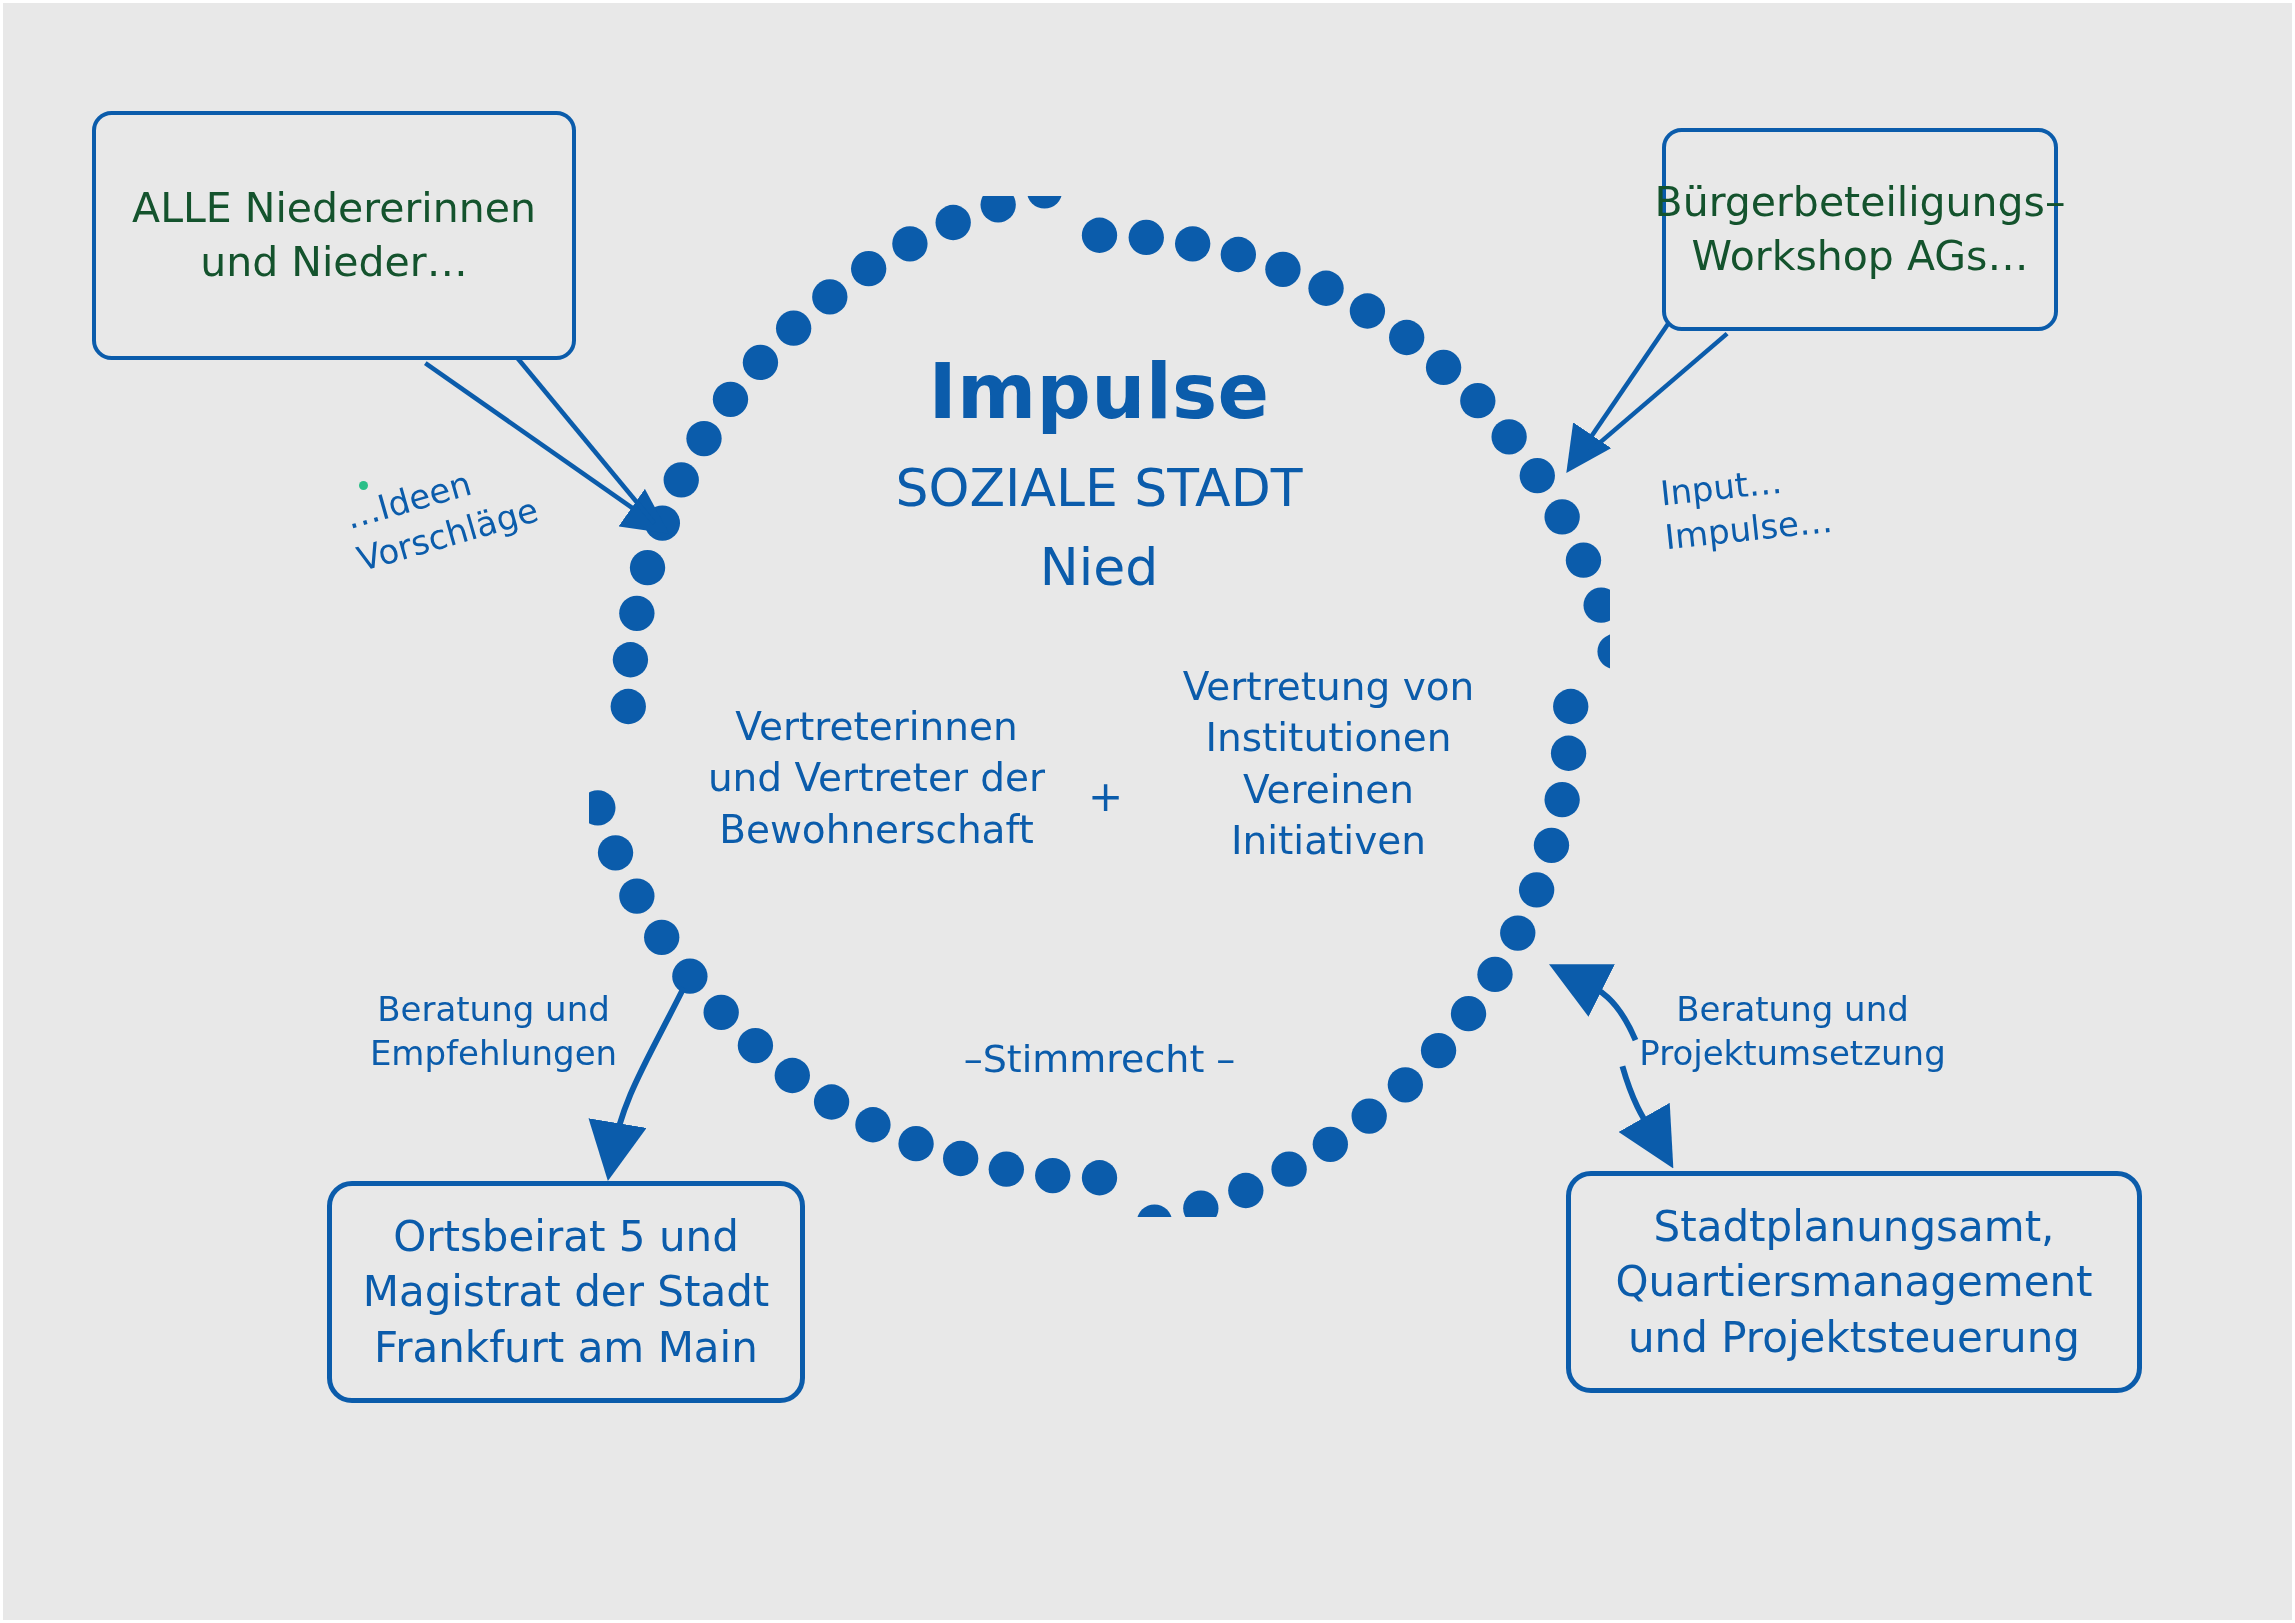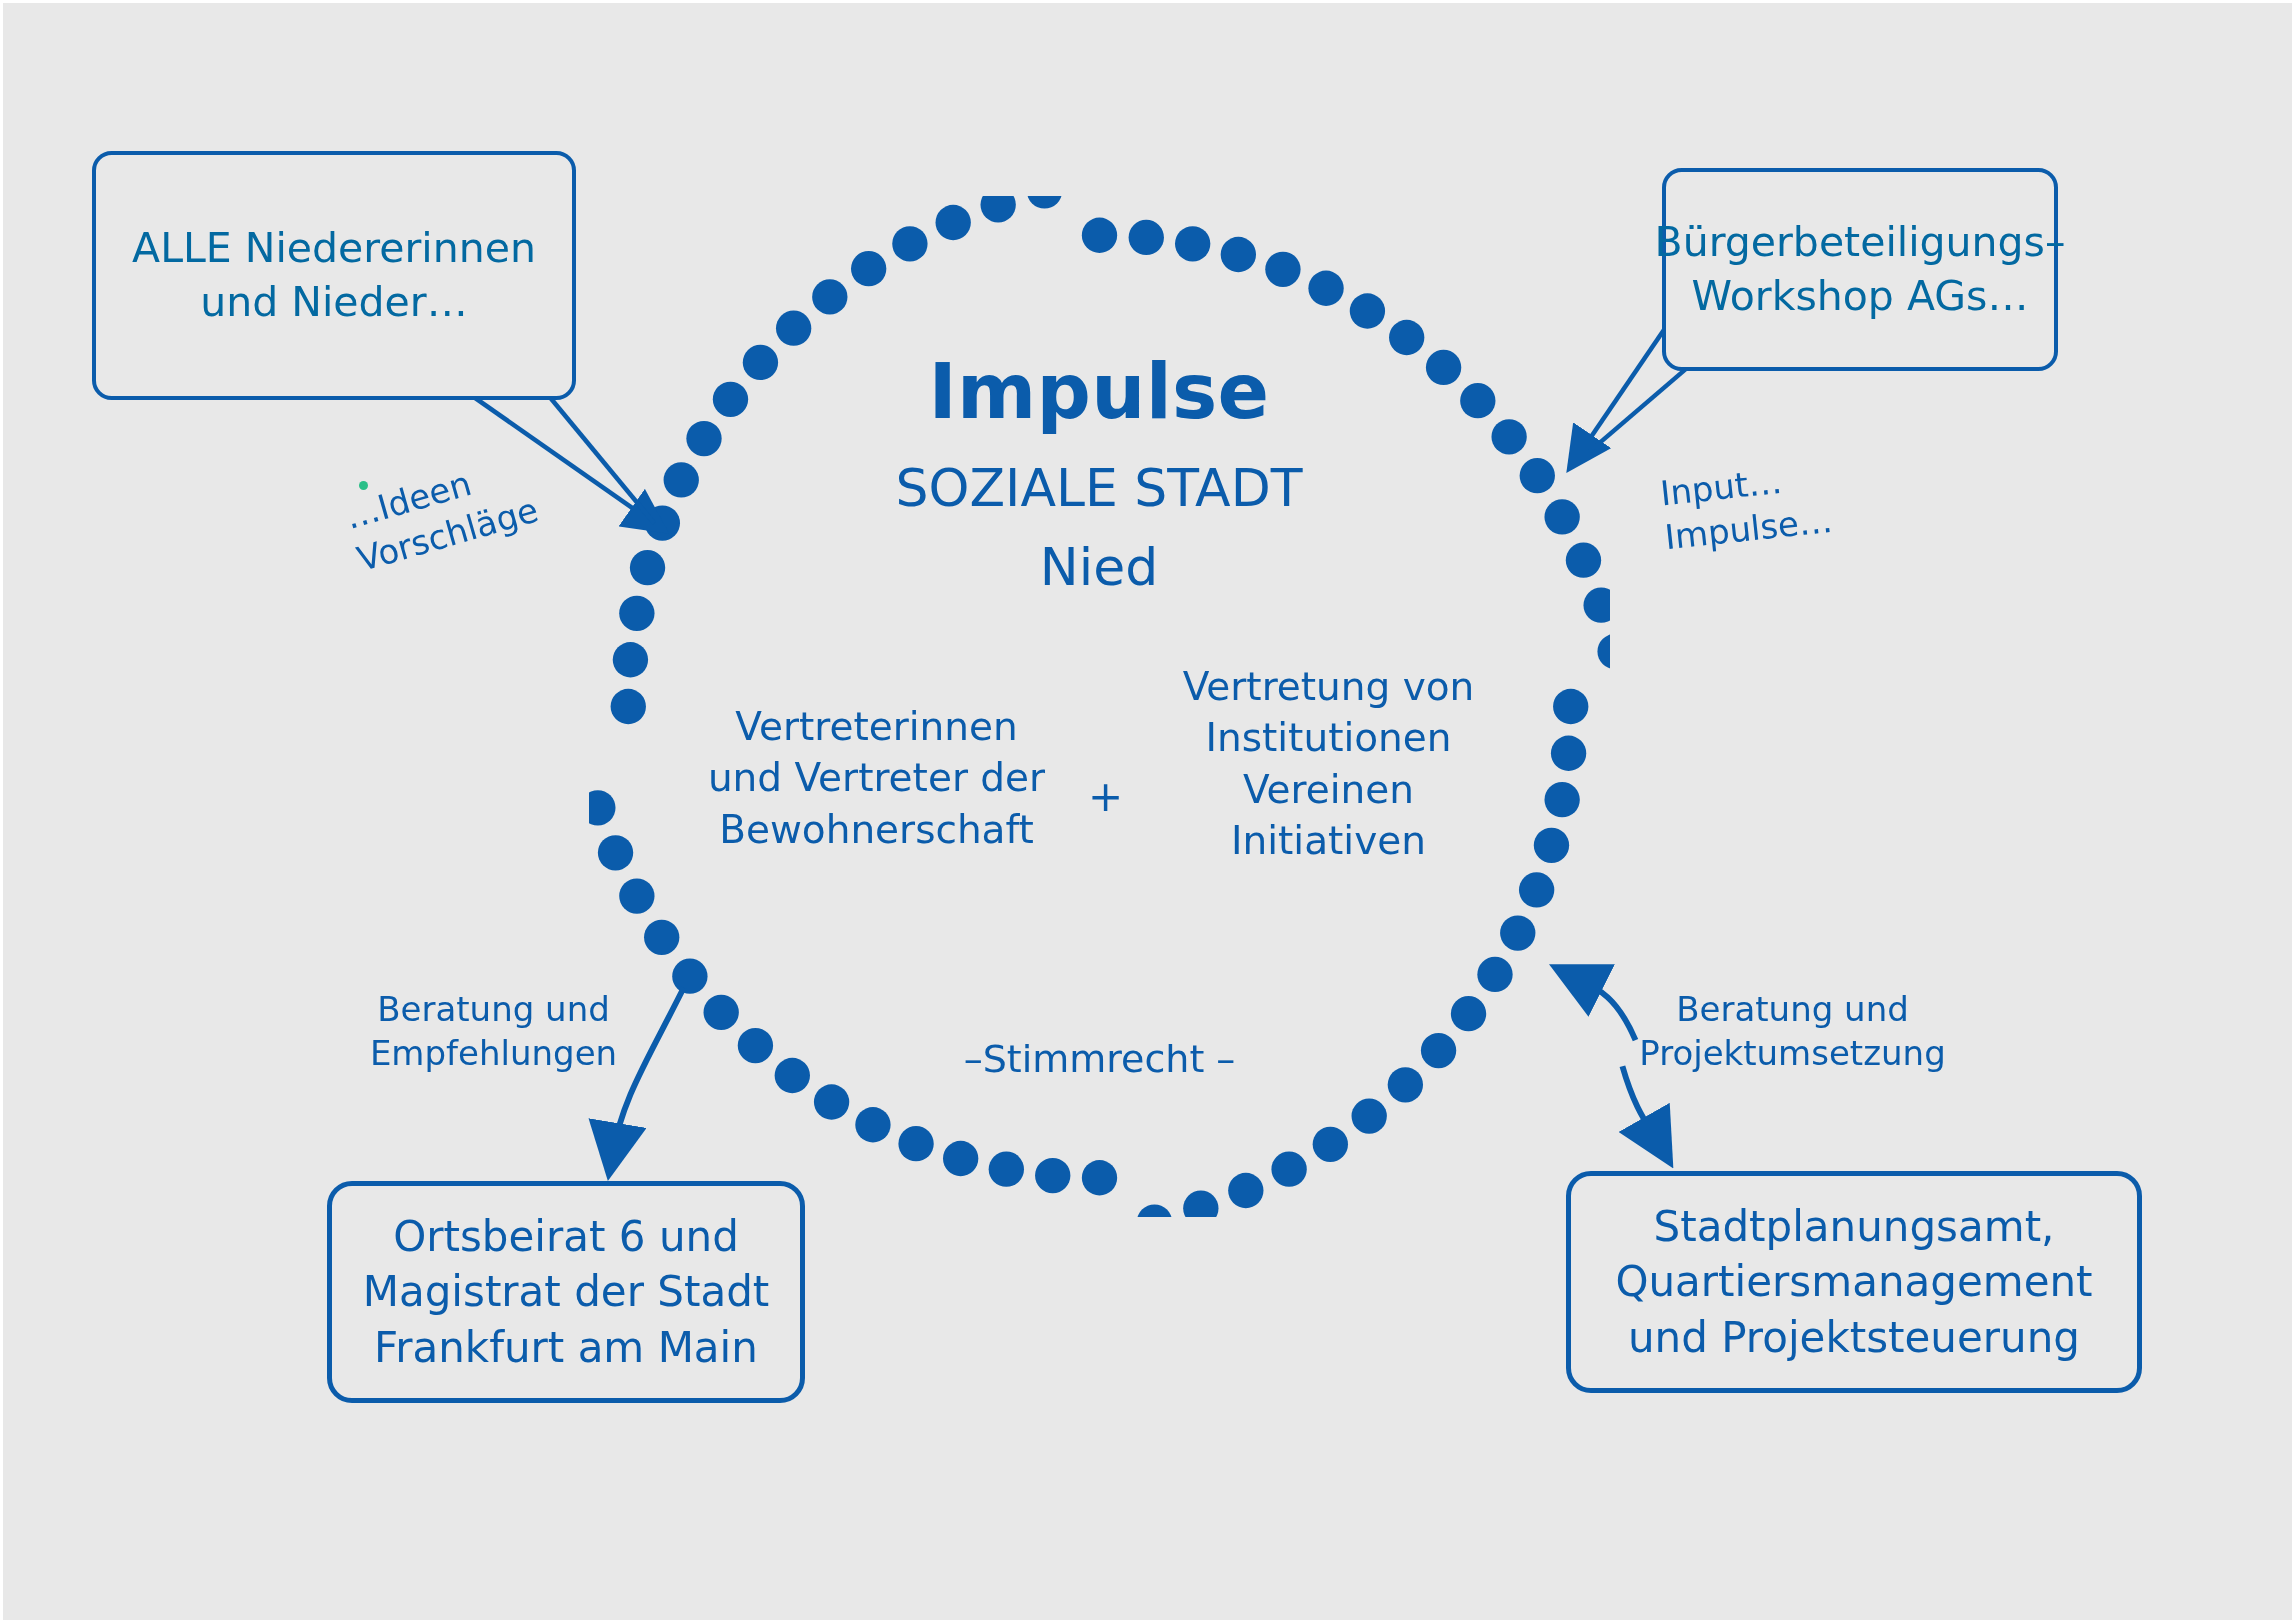--- a/index.html
+++ b/index.html
@@ -88,27 +88,26 @@
     font-size: 38px;
   }
 
   
   .callout {
     position: absolute;
     box-sizing: border-box;
     border: 4.6px solid #0b5cab;
     border-radius: 17px;
     background: #e8e8e8;
-    color: #0369a1;
+    color: #14532d;
     text-align: center;
     display: flex;
     align-items: center;
     justify-content: center;
     line-height: 1.3;
-    margin-top: 40px;
   }
   #callout-alle {
     left: 92px;
     top: 111px;
     width: 484px;
     height: 249px;
     font-size: 41px;
     border-radius: 19.6px;
   }
   #callout-workshop {
@@ -303,18 +302,18 @@
   <div class="center-block" id="plus-sign">+</div>
   <div class="center-block" id="col-right">Vertretung von Institutionen Vereinen Initiativen</div>
   <div class="center-block" id="stimmrecht">–Stimmrecht  –</div>
 
   <div class="dot-green"></div>
   <div class="annot" id="annot-ideen">…Ideen Vorschläge</div>
   <div class="annot" id="annot-input">Input… Impulse…</div>
   <div class="annot" id="annot-beratung-left">Beratung und Empfehlungen</div>
   <div class="annot" id="annot-beratung-right">Beratung und Projektumsetzung</div>
 
-  <div class="box-bottom" id="box-ortsbeirat">Ortsbeirat 6 und Magistrat der Stadt Frankfurt am Main</div>
+  <div class="box-bottom" id="box-ortsbeirat">Ortsbeirat 5 und Magistrat der Stadt Frankfurt am Main</div>
   <div class="box-bottom" id="box-stadtplanungsamt">Stadtplanungsamt, Quartiersmanagement und Projektsteuerung</div>
 
   <div class="frame-border"></div>
 </div>
 
 
 </body></html>

